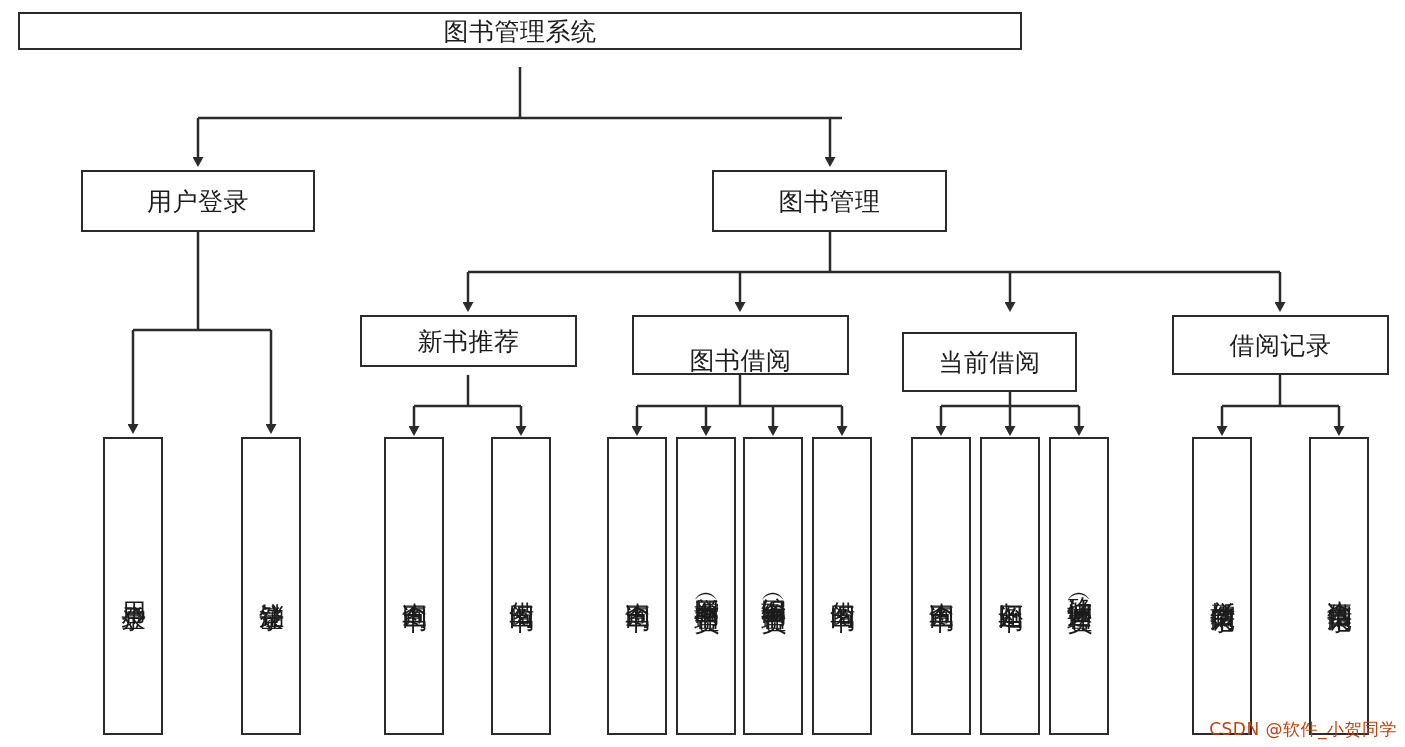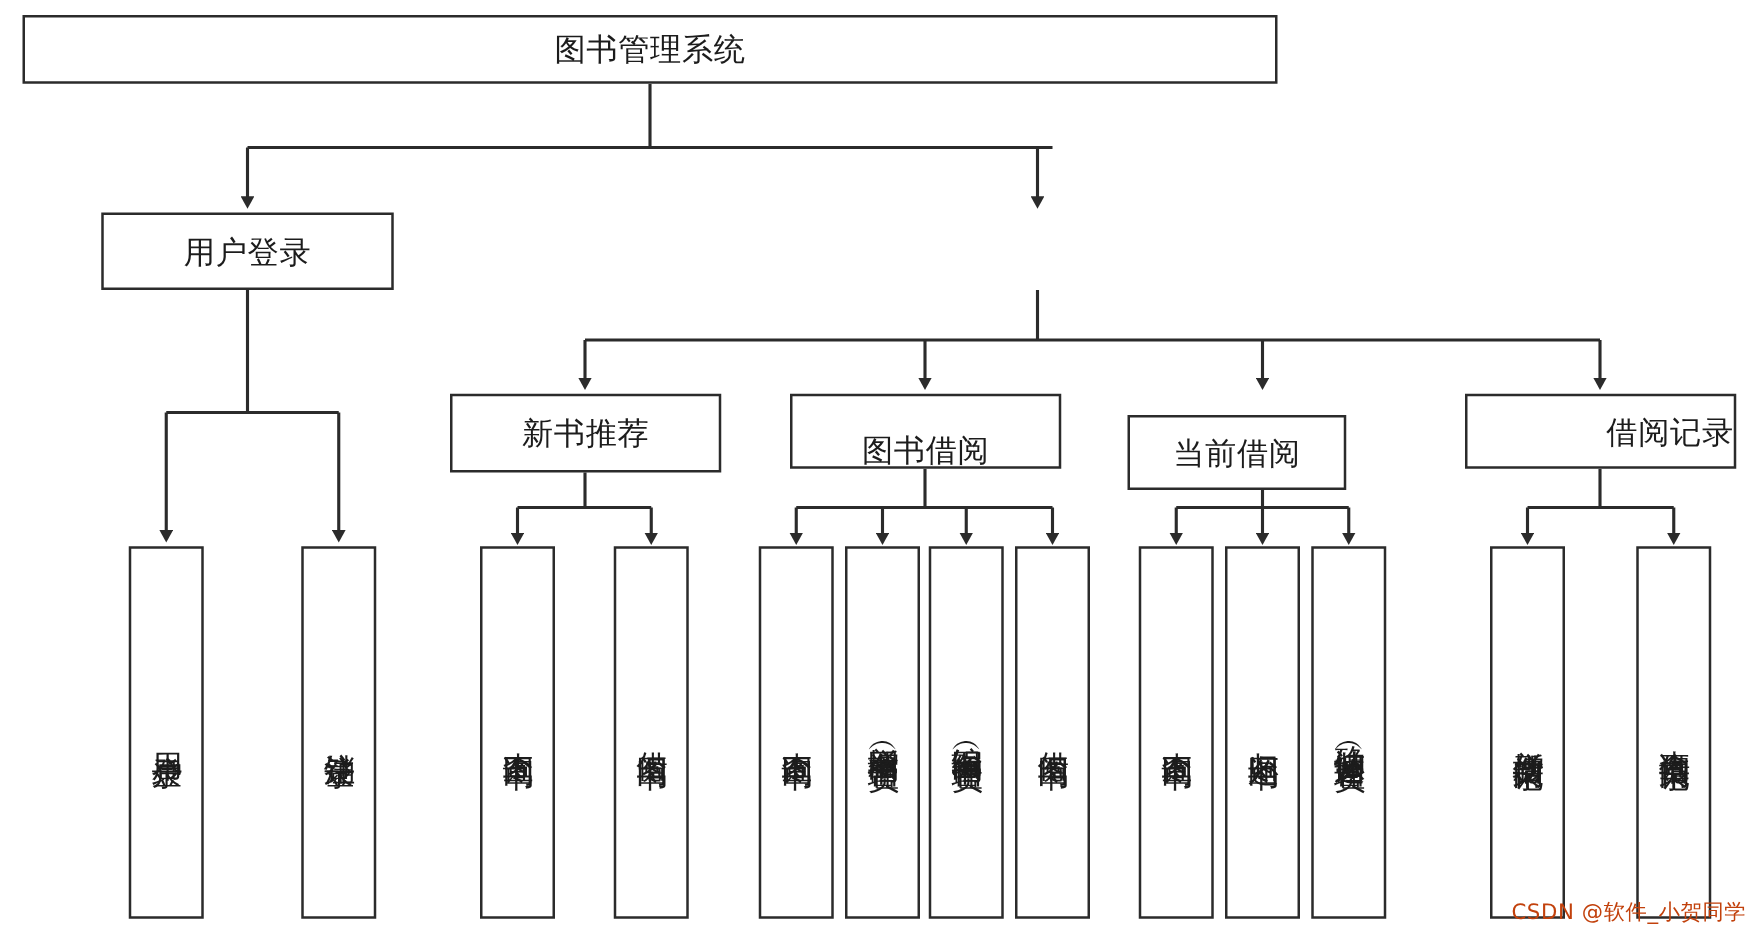--- a/index.html
+++ b/index.html
@@ -61,38 +61,41 @@
       <path d="M1010,406 L1010,427" marker-end="url(#arw)"></path>
       <path d="M1079,406 L1079,427" marker-end="url(#arw)"></path>
 
       <path d="M1280,375 L1280,406"></path>
       <path d="M1222,406 L1339,406"></path>
       <path d="M1222,406 L1222,427" marker-end="url(#arw)"></path>
       <path d="M1339,406 L1339,427" marker-end="url(#arw)"></path>
     </g>
   </svg>
 
-  <div class="node root h-node" style="left:18px;top:12px;width:1004px;height:55px;">
+  <div class="node root h-node" style="left:18px;top:12px;width:1004px;height:38px;">
     <span class="lbl">图书管理系统</span>
   </div>
 
   <div class="node h-node" style="left:81px;top:170px;width:234px;height:62px;">
     <span class="lbl">用户登录</span>
   </div>
+  <div class="node h-node" style="left:712px;top:170px;width:235px;height:62px;">
+    <span class="lbl">图书管理</span>
+  </div>
 
-  <div class="node h-node" style="left:360px;top:315px;width:217px;height:63px;">
+  <div class="node h-node" style="left:360px;top:315px;width:217px;height:52px;">
     <span class="lbl">新书推荐</span>
   </div>
   <div class="node h-node" style="left:632px;top:315px;width:217px;height:60px;align-items:flex-end;">
     <span class="lbl">图书借阅</span>
   </div>
   <div class="node h-node" style="left:902px;top:315px;width:175px;height:60px;margin-top:17px;">
     <span class="lbl">当前借阅</span>
   </div>
-  <div class="node h-node" style="left:1172px;top:315px;width:217px;height:60px;justify-content:flex-end;">
+  <div class="node h-node" style="left:1172px;top:315px;width:217px;height:60px;">
     <span class="lbl">借阅记录</span>
   </div>
 
   <div class="node v-node" style="left:103px;top:437px;width:60px;height:298px;">
     <span class="lbl">用户登录</span>
   </div>
   <div class="node v-node" style="left:241px;top:437px;width:60px;height:298px;">
     <span class="lbl">注销登录</span>
   </div>
 

